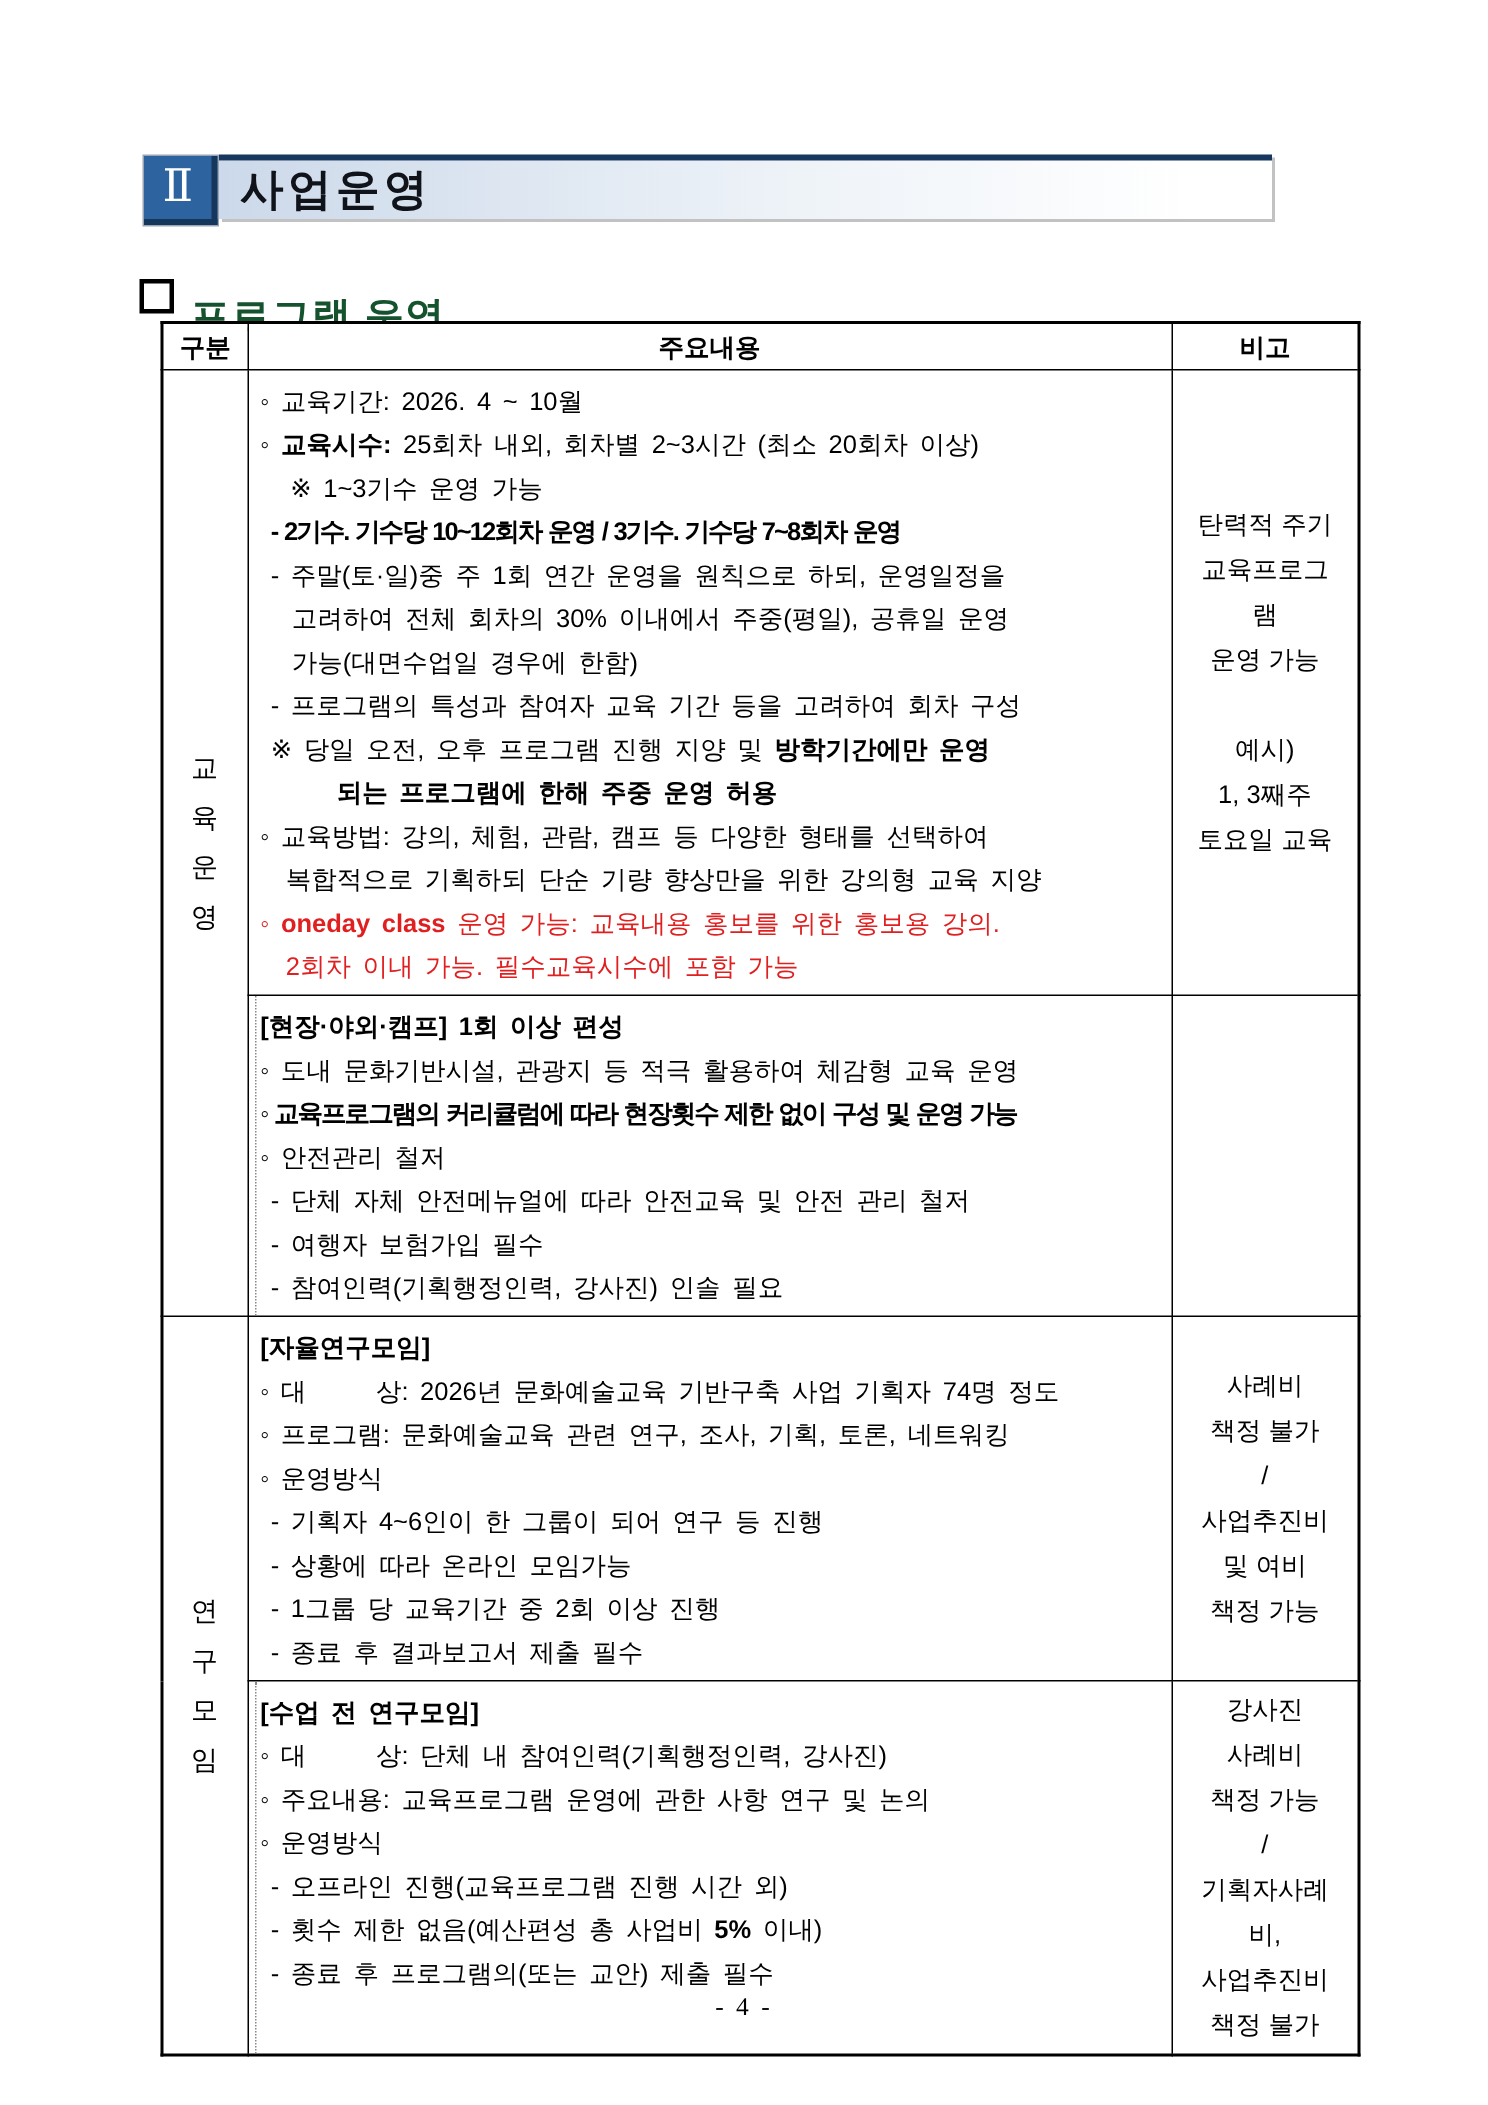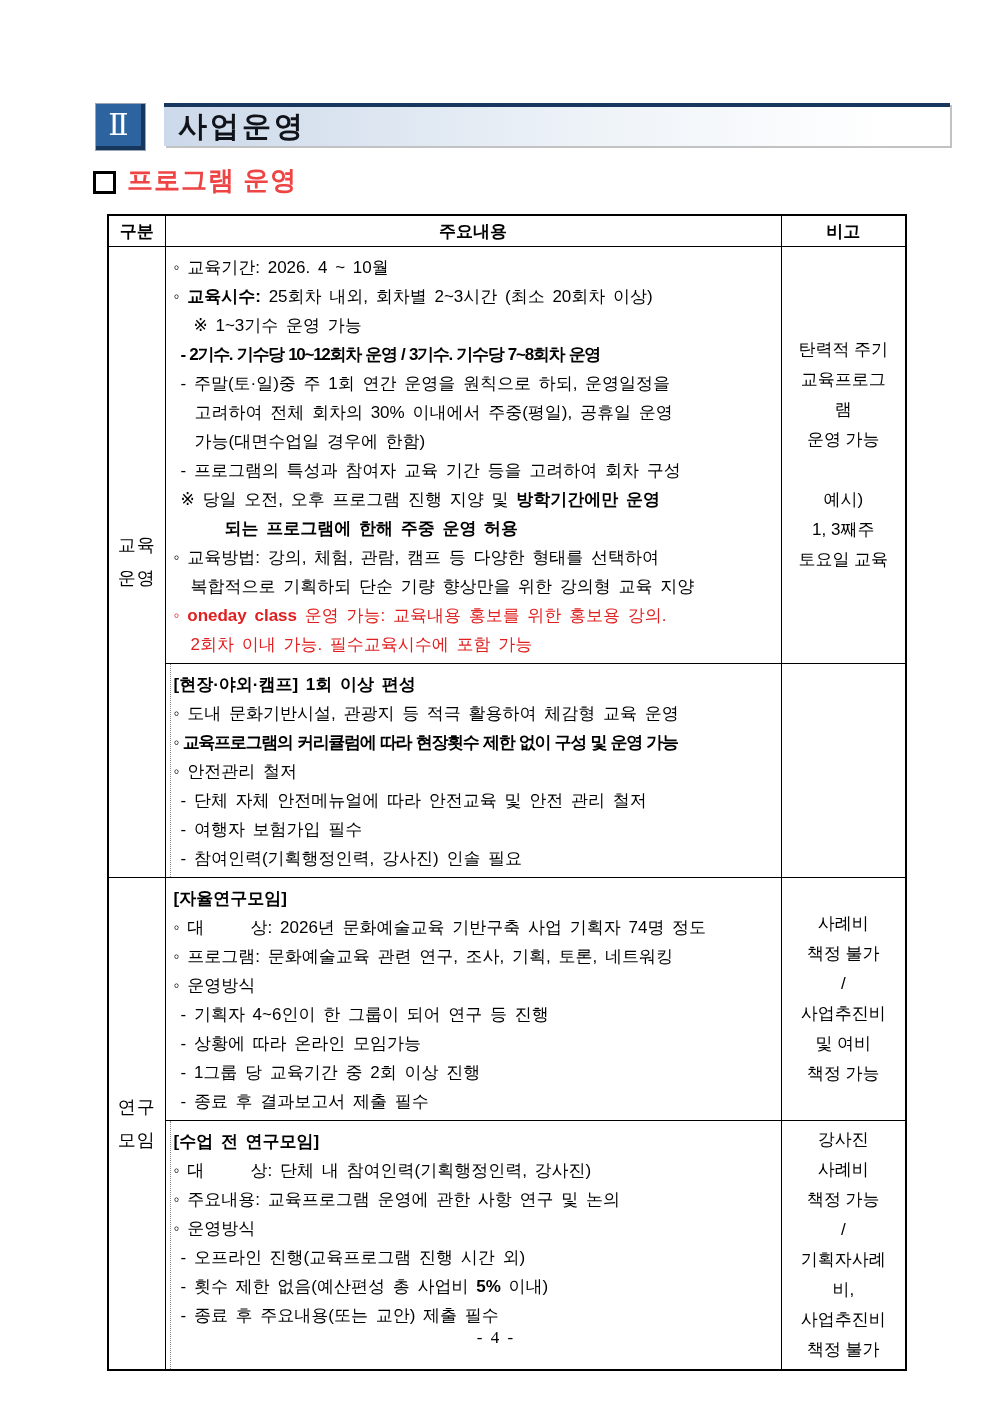--- a/index.html
+++ b/index.html
@@ -24,48 +24,48 @@
   .ii-badge{
     width:45px;height:42px;
     background:var(--badge-blue);
     border-right:4px solid var(--badge-border);
     border-bottom:4px solid var(--badge-border);
     display:flex;align-items:center;justify-content:center;
     color:#fff;font-family:"Liberation Serif","DejaVu Serif",serif;
     font-size:30px;line-height:1;
   }
   .title-bar{
-    margin-left:18px;
-    width:786px;height:43px;
+    margin-left:0;
+    width:702px;height:43px;
     border-top:4px solid var(--navy);
     background:linear-gradient(to right,var(--bar-grad-start) 0%,#eef3f8 55%,#ffffff 92%);
     box-shadow:2px 2px 0 0 #c2c2c2;
     display:flex;align-items:center;
     padding-left:14px;box-sizing:border-box;
   }
   .title-bar .title-text{font-size:29px;font-weight:bold;letter-spacing:3px;color:#10131a;}
   
   .subheading{position:absolute;top:163px;left:93px;display:flex;align-items:center;}
   .square-bullet{
     width:17px;height:17px;border:3px solid #000;display:inline-block;
     margin-right:11px;margin-top:3px;background:#fff;
   }
-  .subheading .subtitle-text{font-size:26px;font-weight:bold;letter-spacing:1px;color:#ef4444;}
+  .subheading .subtitle-text{font-size:26px;font-weight:bold;letter-spacing:1px;color:#14532d;margin-top:30px;}
   
   .table-wrap{position:absolute;top:214px;left:107px;}
   table.doc-table{border-collapse:collapse;table-layout:fixed;width:798px;border:2px solid #000;}
   .doc-table col.c-cat{width:57px;}
   .doc-table col.c-main{width:616px;}
   .doc-table col.c-note{width:125px;}
   .doc-table th{
     border:1px solid #000;height:30px;
     font-size:17px;font-weight:bold;text-align:center;padding:0;
     background:#fff;
   }
-  .doc-table td{border:1px solid #000;padding:0;vertical-align:top;}
+  .doc-table td{border:1px solid #000;padding:10px;vertical-align:top;}
   td.cat{
     text-align:center;vertical-align:middle;font-size:18px;letter-spacing:1px;
   }
   td.cat .nline{line-height:33px;}
   td.content{padding:6px 8px 4px 8px;font-size:17px;}
   td.note{vertical-align:middle;text-align:center;font-size:17px;padding:4px 12px;}
   td.note .nline{line-height:30px;min-height:30px;}
   tr.sub td{border-top:1px dotted #666;}
   td.subcell{position:relative;}
   td.subcell::before{
@@ -199,21 +199,21 @@
             </td>
         </tr>
         <tr id="r2b" class="sub">
           <td class="content subcell">
               <div class="line h0"><span class="bold">[수업 전 연구모임]</span></div>
               <div class="line b0"><span>◦ 대      상: 단체 내 참여인력(기획행정인력, 강사진)</span></div>
               <div class="line b0"><span>◦ 주요내용: 교육프로그램 운영에 관한 사항 연구 및 논의</span></div>
               <div class="line b0"><span>◦ 운영방식</span></div>
               <div class="line d1"><span>- 오프라인 진행(교육프로그램 진행 시간 외)</span></div>
               <div class="line d1"><span>- 횟수 제한 없음(예산편성 총 사업비 </span><span class="bold">5%</span><span> 이내)</span></div>
-              <div class="line d1"><span>- 종료 후 주요내용(또는 교안) 제출 필수</span></div>
+              <div class="line d1"><span>- 종료 후 프로그램의(또는 교안) 제출 필수</span></div>
             </td>
           <td class="note">
               <div class="nline">강사진</div>
               <div class="nline">사례비</div>
               <div class="nline">책정 가능</div>
               <div class="nline">/</div>
               <div class="nline">기획자사례비,</div>
               <div class="nline">사업추진비</div>
               <div class="nline">책정 불가</div>
             </td>

